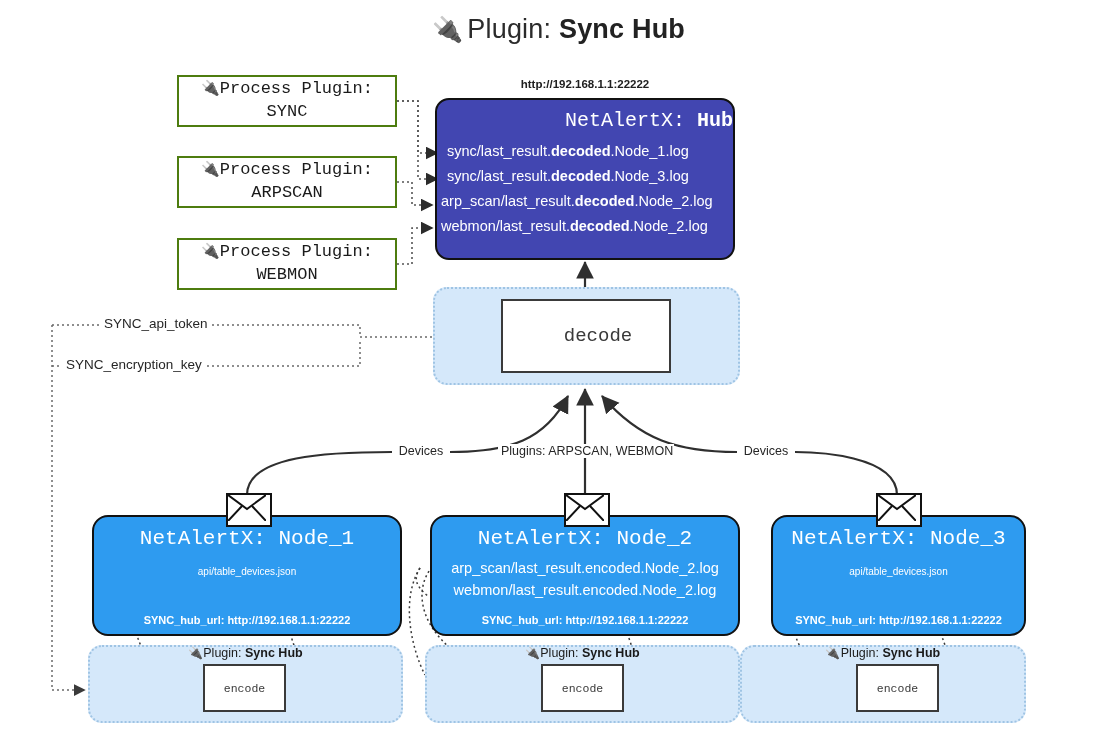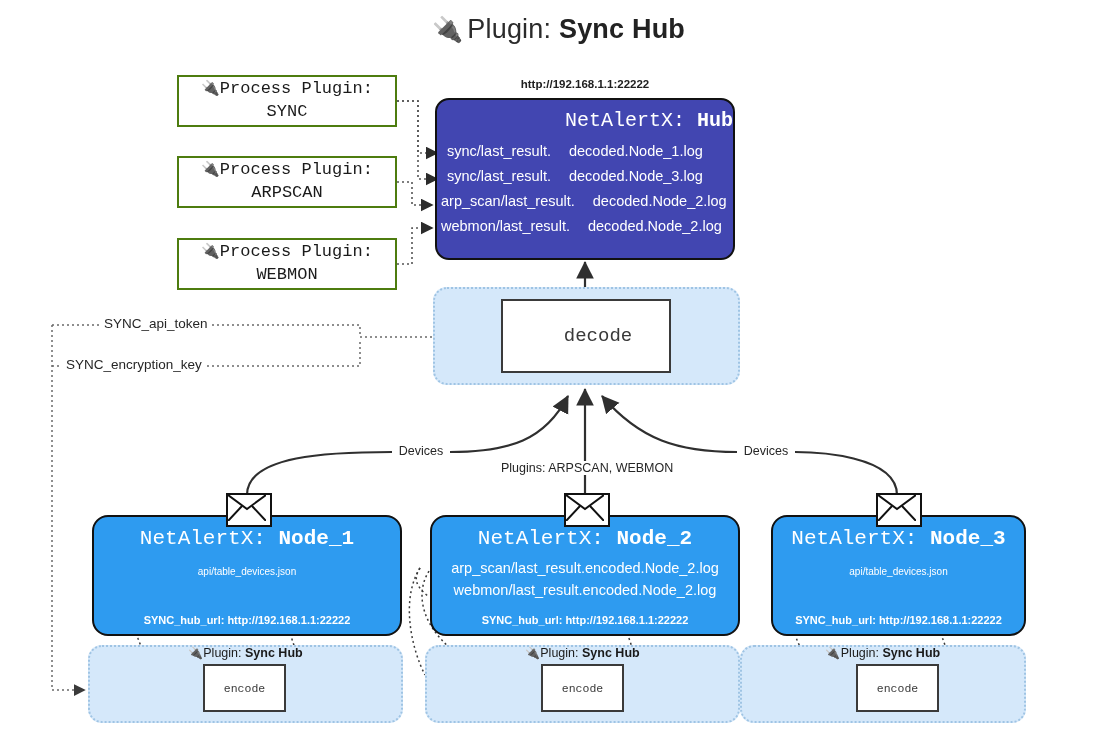--- a/index.html
+++ b/index.html
@@ -46,21 +46,21 @@
   #hub .hubtitle{
     font-family:"Liberation Mono","DejaVu Sans Mono",monospace;
     font-size:20px;color:#ffffff;text-align:right;margin-top:9px;white-space:nowrap;
   }
   #hub .hubtitle b{font-weight:bold;}
   #hub .loglist{margin-top:7px;}
   #hub .logline{
     font-size:14.5px;color:#ffffff;white-space:nowrap;line-height:1.72;
     padding-left:10px;
   }
-  #hub .logline b{font-weight:normal;margin-left:18px;}
+  #hub .logline b{font-weight:bold;}
   #hub .logline.wide{font-size:14.5px;padding-left:4px;}
 
   
   .bluepanel{
     background:#d5e8fa;border:2px dotted #9fc4e4;border-radius:14px;
   }
   .whitebox{
     background:#ffffff;border:2px solid #3a3a3a;
     display:flex;align-items:center;justify-content:center;
     font-family:"Liberation Mono","DejaVu Sans Mono",monospace;
@@ -79,21 +79,21 @@
   }
 
   
   .nodebox{
     background:#2e9bf0;border:2.5px solid #111;border-radius:16px;
   }
   .nodebox .ntitle{
     font-family:"Liberation Mono","DejaVu Sans Mono",monospace;
     font-size:21px;color:#ffffff;text-align:center;margin-top:10px;white-space:nowrap;
   }
-  .nodebox .ntitle b{font-weight:bold;}
+  .nodebox .ntitle b{font-weight:normal;}
   .nodebox .nline{
     font-size:10px;color:#ffffff;text-align:center;white-space:nowrap;line-height:1.55;
   }
   .nodebox .nfoot{
     position:absolute;left:0;right:0;bottom:8px;
     font-size:11px;color:#ffffff;text-align:center;white-space:nowrap;font-weight:bold;
   }
 
   
   .envelope{
@@ -227,21 +227,21 @@
 
   <div class="node bluepanel" style="left:433px;top:287px;width:307px;height:98px;"></div>
   <div class="node whitebox" id="decodebox" style="left:501px;top:299px;width:170px;height:74px;">
     <span>decode</span>
   </div>
 
   <div class="node keylabel" style="left:100px;top:316px;">SYNC_api_token</div>
   <div class="node keylabel" style="left:62px;top:357px;">SYNC_encryption_key</div>
 
   <div class="node edgelabel" style="left:392px;top:444px;width:58px;">Devices</div>
-  <div class="node edgelabel" style="left:498px;top:461px;width:176px;">Plugins: ARPSCAN, WEBMON</div>
+  <div class="node edgelabel" style="left:498px;top:444px;width:176px;">Plugins: ARPSCAN, WEBMON</div>
   <div class="node edgelabel" style="left:737px;top:444px;width:58px;">Devices</div>
 
   <div class="node nodebox" style="left:92px;top:515px;width:310px;height:121px;">
     <div class="ntitle">
       <span>NetAlertX:</span>
       <b>Node_1</b>
     </div>
     <div class="nline" style="margin-top:14px;">api/table_devices.json</div>
     <div class="nfoot">SYNC_hub_url: http://192.168.1.1:22222</div>
   </div>

